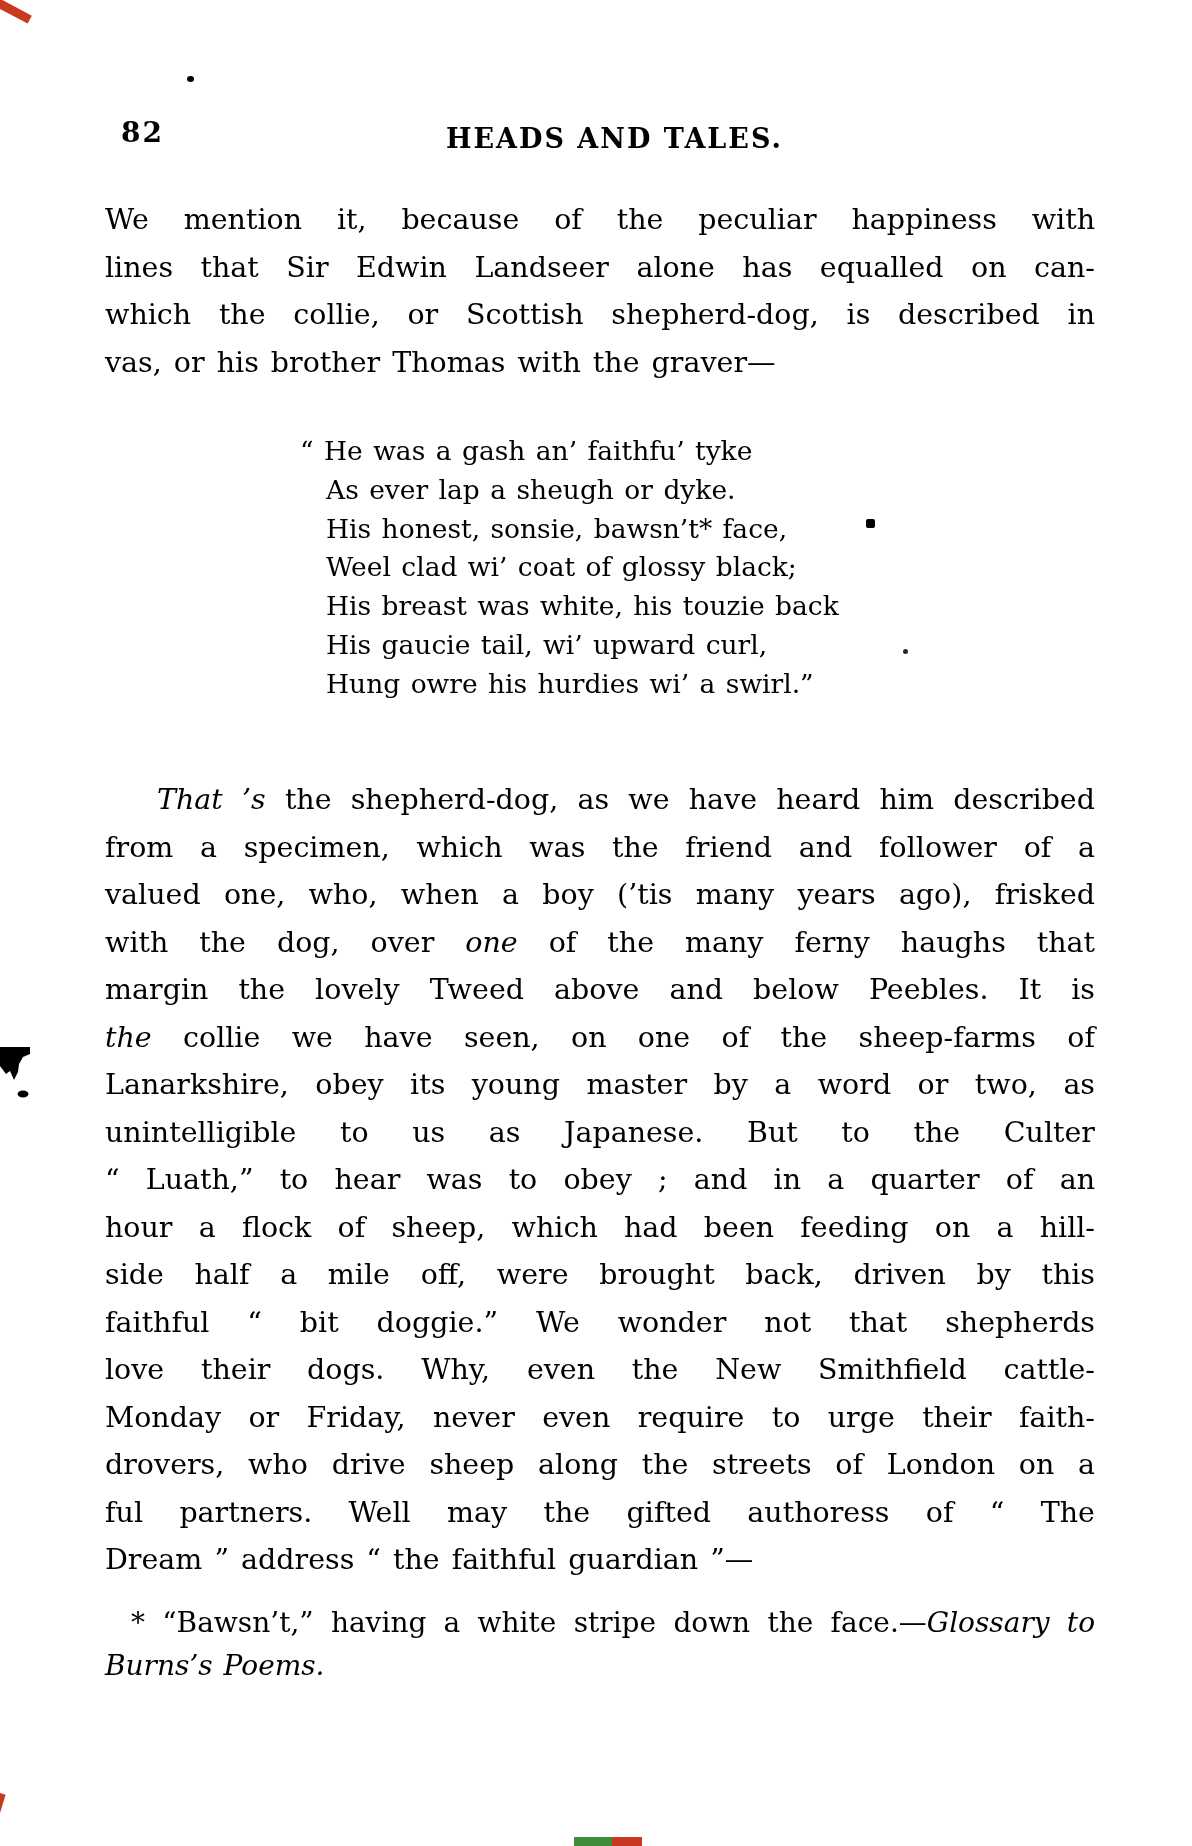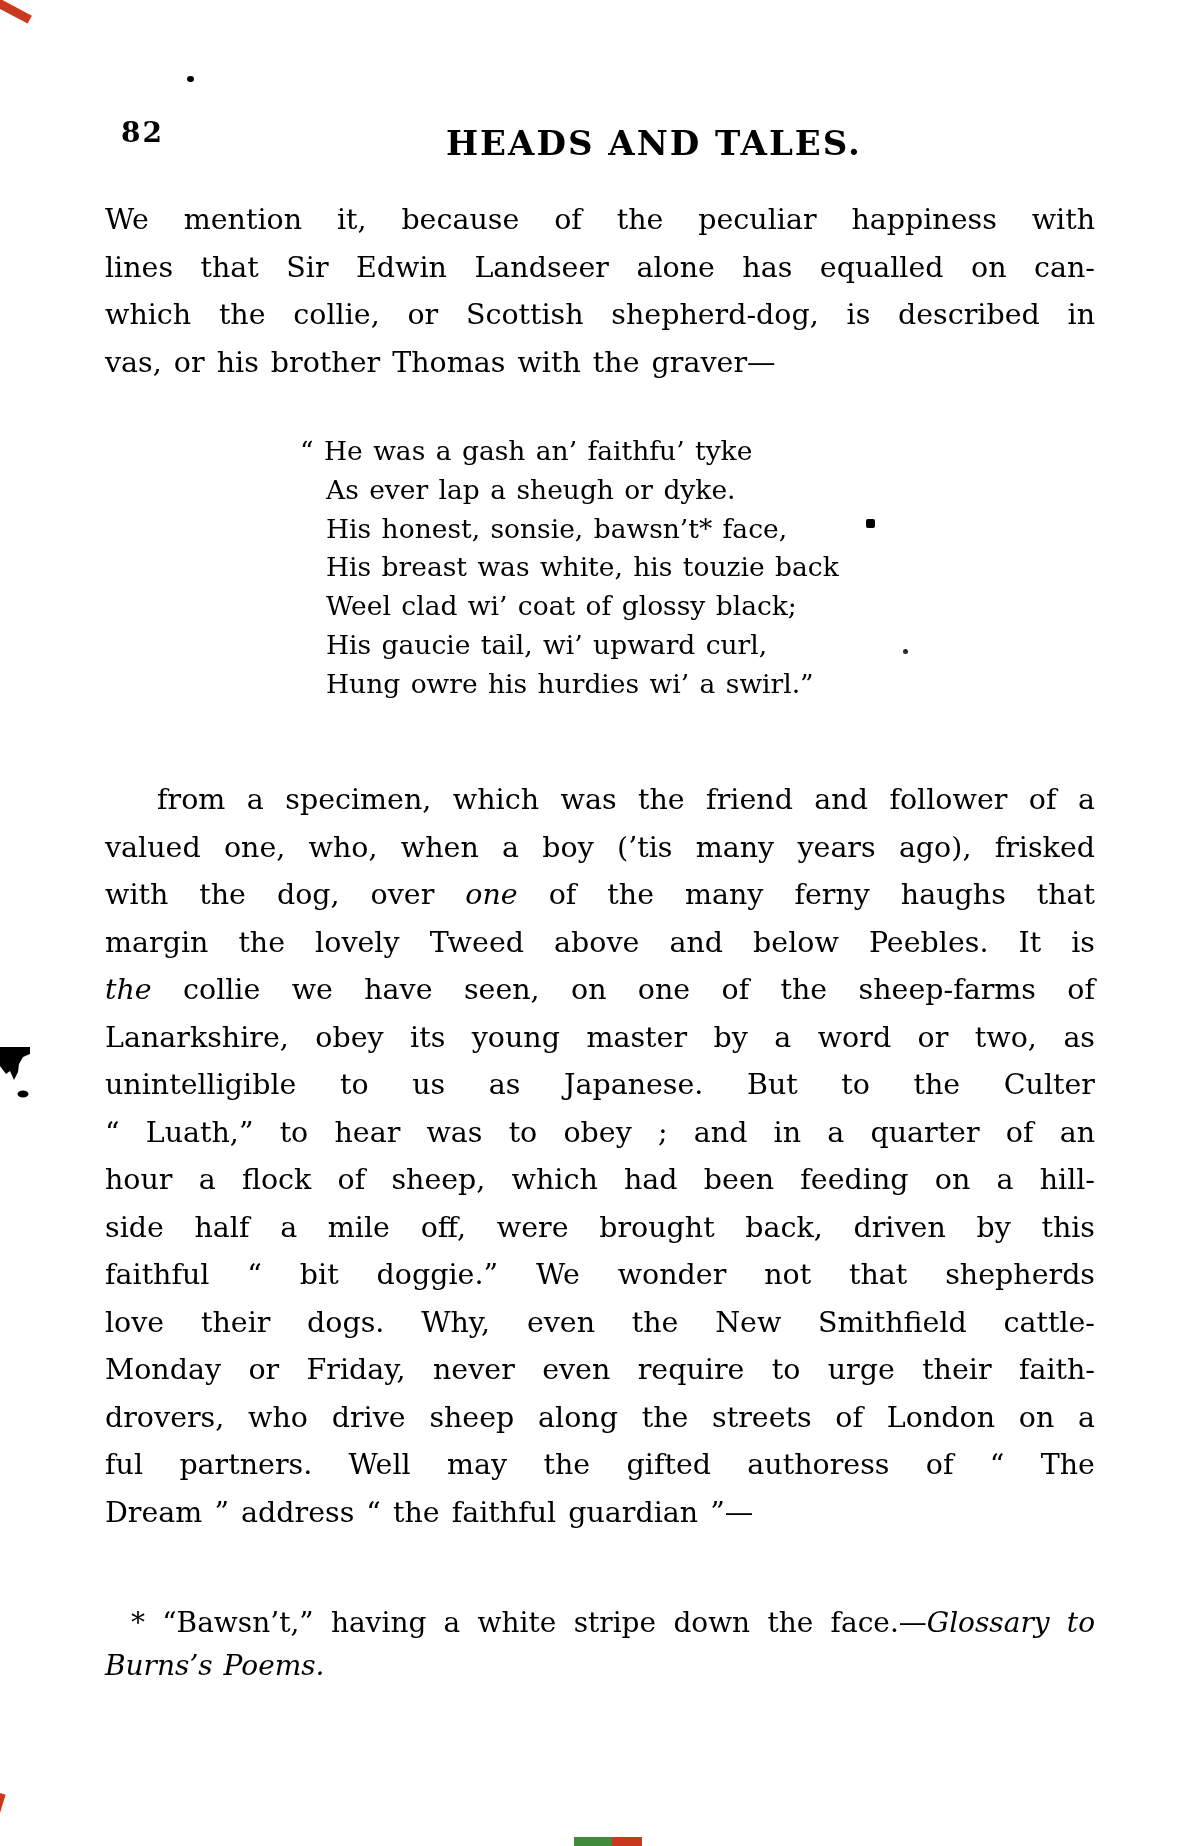--- a/index.html
+++ b/index.html
@@ -12,21 +12,21 @@
     color:#000;
   }
   .page { position:absolute; inset:0; }
 
   .pagenum {
     position:absolute; left:121px; top:116px;
     font-size:28px; font-weight:bold; letter-spacing:2px;
   }
   .runhead {
     position:absolute; left:446px; top:123px;
-    font-size:34px; font-weight:bold; letter-spacing:2px;
+    font-size:27px; font-weight:bold; letter-spacing:2px;
     white-space:nowrap;
   }
 
   .block { position:absolute; left:105px; width:990px; }
   .tline {
     line-height:47.5px; font-size:28.5px;
     word-spacing:3px;
     text-align:justify; text-align-last:justify;
     white-space:normal;
   }
@@ -83,27 +83,28 @@
       <div class="tline"><span>We mention it, because of the peculiar happiness with</span></div>
       <div class="tline"><span>lines that Sir Edwin Landseer alone has equalled on can-</span></div>
       <div class="tline"><span>which the collie, or Scottish shepherd-dog, is described in</span></div>
       <div class="tline"><span>vas, or his brother Thomas with the graver—</span></div>
     </div>
 
   <div class="block para poem">
       <div class="tline"><span>“ He was a gash an’ faithfu’ tyke</span></div>
       <div class="tline"><span>As ever lap a sheugh or dyke.</span></div>
       <div class="tline"><span>His honest, sonsie, bawsn’t* face,</span></div>
+      <div class="tline"><span>Weel clad wi’ coat of glossy black;</span></div>
       <div class="tline"><span>His breast was white, his touzie back</span></div>
-      <div class="tline"><span>Weel clad wi’ coat of glossy black;</span></div>
       <div class="tline"><span>His gaucie tail, wi’ upward curl,</span></div>
       <div class="tline"><span>Hung owre his hurdies wi’ a swirl.”</span></div>
     </div>
 
   <div class="block para para2">
+      <div class="tline"><span class="it">That ’s</span><span> the shepherd-dog, as we have heard him described</span></div>
       <div class="tline"><span>from a specimen, which was the friend and follower of a</span></div>
       <div class="tline"><span>valued one, who, when a boy (’tis many years ago), frisked</span></div>
       <div class="tline"><span>with the dog, over </span><span class="it">one</span><span> of the many ferny haughs that</span></div>
       <div class="tline"><span>margin the lovely Tweed above and below Peebles.  It is</span></div>
       <div class="tline"><span class="it">the</span><span> collie we have seen, on one of the sheep-farms of</span></div>
       <div class="tline"><span>Lanarkshire, obey its young master by a word or two, as</span></div>
       <div class="tline"><span>unintelligible to us as Japanese.  But to the Culter</span></div>
       <div class="tline"><span>“ Luath,” to hear was to obey ; and in a quarter of an</span></div>
       <div class="tline"><span>hour a flock of sheep, which had been feeding on a hill-</span></div>
       <div class="tline"><span>side half a mile off, were brought back, driven by this</span></div>

